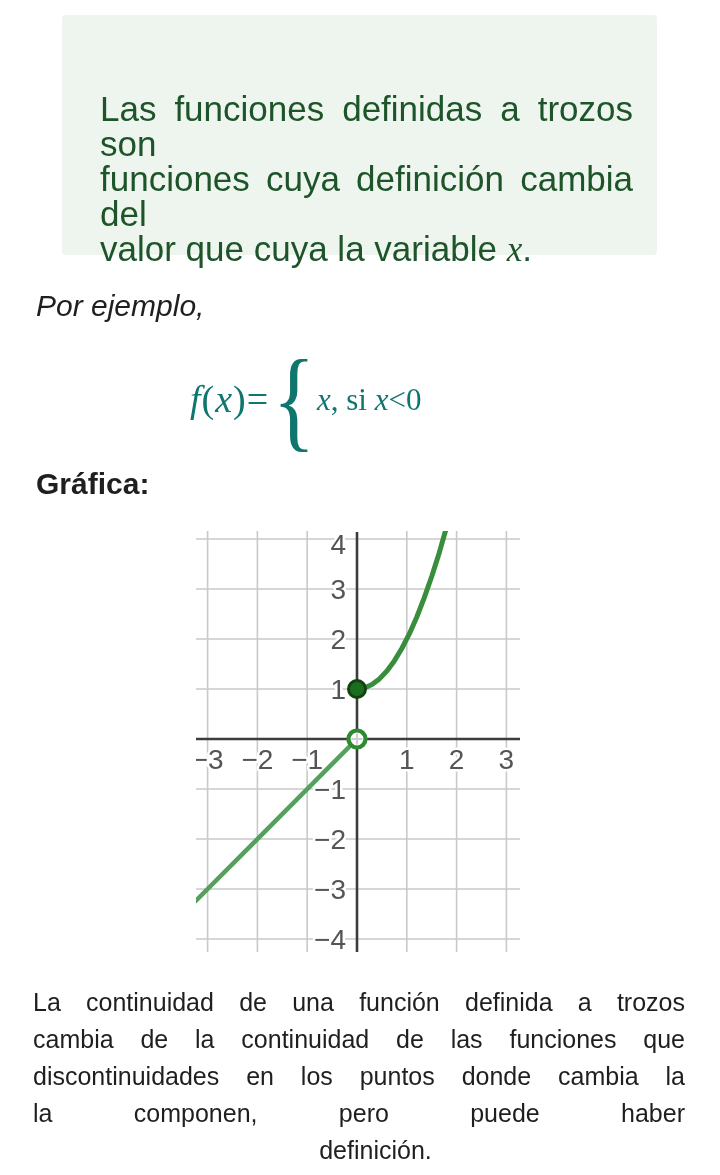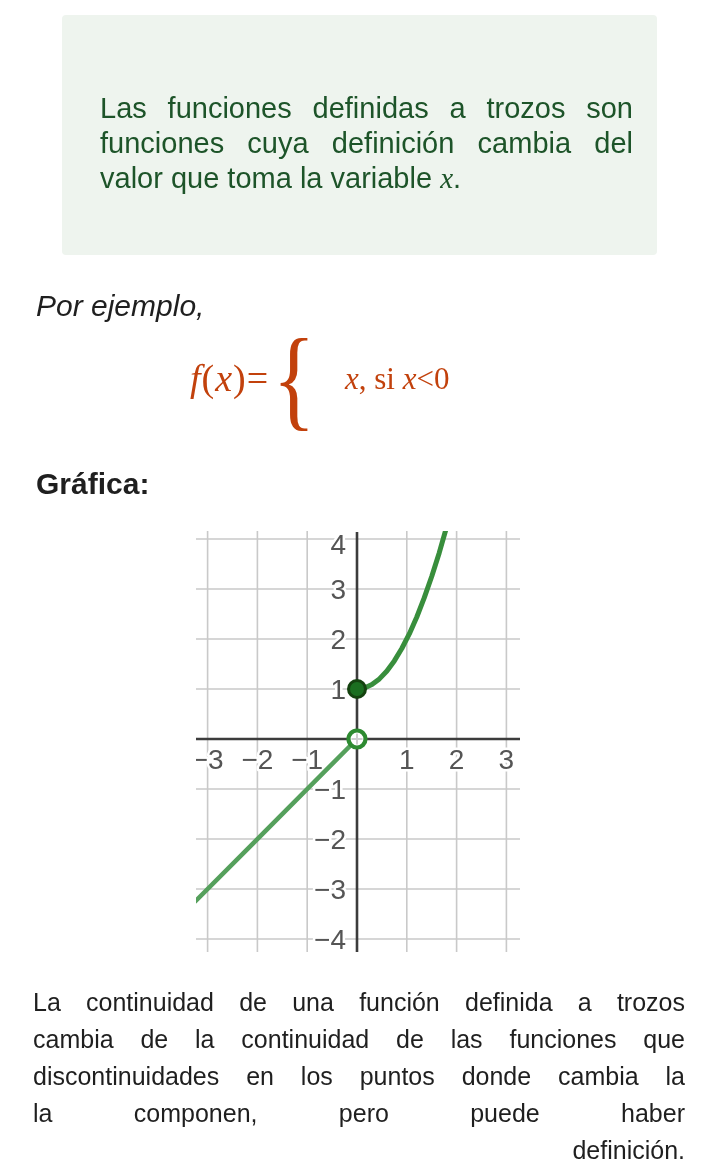--- a/index.html
+++ b/index.html
@@ -2,58 +2,58 @@
 <html><head>
 <meta charset="utf-8">
 <style>
   html,body{margin:0;padding:0;background:#ffffff;}
   .page{position:relative;width:720px;height:1175px;background:#ffffff;overflow:hidden;
         font-family:"Liberation Sans",sans-serif;color:#1f1f1f;}
 
   
   .intro-box{position:absolute;left:62px;top:15px;width:595px;height:240px;
              background:#eef4ee;border-radius:4px;box-sizing:border-box;
-             padding:76px 24px 0 38px;color:#1d5429;font-size:29px;line-height:35px;}
+             padding:76px 24px 0 38px;color:#1d5429;font-size:35px;line-height:35px;}
   .intro-box .jline{text-align:justify;text-align-last:justify;}
   .intro-box .lline{text-align:left;}
   .mvar{font-family:"Liberation Serif",serif;font-style:italic;}
 
   .example-label{position:absolute;left:36px;top:288px;margin:0;font-size:30px;line-height:36px;font-style:italic;}
   .graph-label{position:absolute;left:36px;top:466px;margin:0;font-size:30px;line-height:36px;font-weight:bold;}
 
   
-  .formula{position:absolute;left:190px;top:332px;display:flex;align-items:center;
-           font-family:"Liberation Serif",serif;color:#c2410c;}
+  .formula{position:absolute;left:190px;top:353px;display:flex;align-items:center;
+           font-family:"Liberation Serif",serif;color:#0f766e;}
   .formula .fx{font-size:38px;letter-spacing:1px;}
   .formula i{font-style:italic;}
   .formula .brace{font-size:112px;line-height:92px;font-weight:200;
                   transform:scaleX(.8);margin:0 -4px 0 -2px;display:inline-block;}
-  .cases{display:flex;flex-direction:row;align-items:flex-start;margin-left:28px;}
+  .cases{display:flex;flex-direction:row;align-items:flex-start;}
   .case-row{font-size:31px;line-height:45px;white-space:pre;}
   .case-row sup{font-size:19px;vertical-align:super;line-height:0;}
 
   
   .graph{position:absolute;left:196px;top:531px;}
   .graph text{font-family:"Liberation Sans",sans-serif;font-size:28px;fill:#555;
               paint-order:stroke;stroke:#ffffff;stroke-width:5px;stroke-linejoin:round;}
 
   
   .closing{position:absolute;left:33px;top:984px;width:652px;font-size:25px;line-height:37px;}
   .closing .jline{text-align:justify;text-align-last:justify;}
-  .closing .lline{text-align:right;margin-left:33px;}
+  .closing .lline{text-align:center;margin-left:33px;}
 </style>
 </head>
 <body>
 
 <div class="page">
 
   <section class="intro-box">
     <div class="jline">Las funciones definidas a trozos son</div>
     <div class="jline">funciones cuya definición cambia del</div>
-    <div class="lline"><span>valor que toma la variable </span><span class="mvar">x</span><span>.</span></div>
+    <div class="lline"><span>valor que cuya la variable </span><span class="mvar">x</span><span>.</span></div>
   </section>
 
   <p class="example-label">Por ejemplo,</p>
 
   <div class="formula">
     <span class="fx"><i>f</i><span>(</span><i>x</i><span>)=</span></span>
     <span class="brace">{</span>
     <span class="cases">
       <span class="case-row"><i>x</i><span>, si </span><i>x</i><span>&lt;0</span></span>
     </span>

